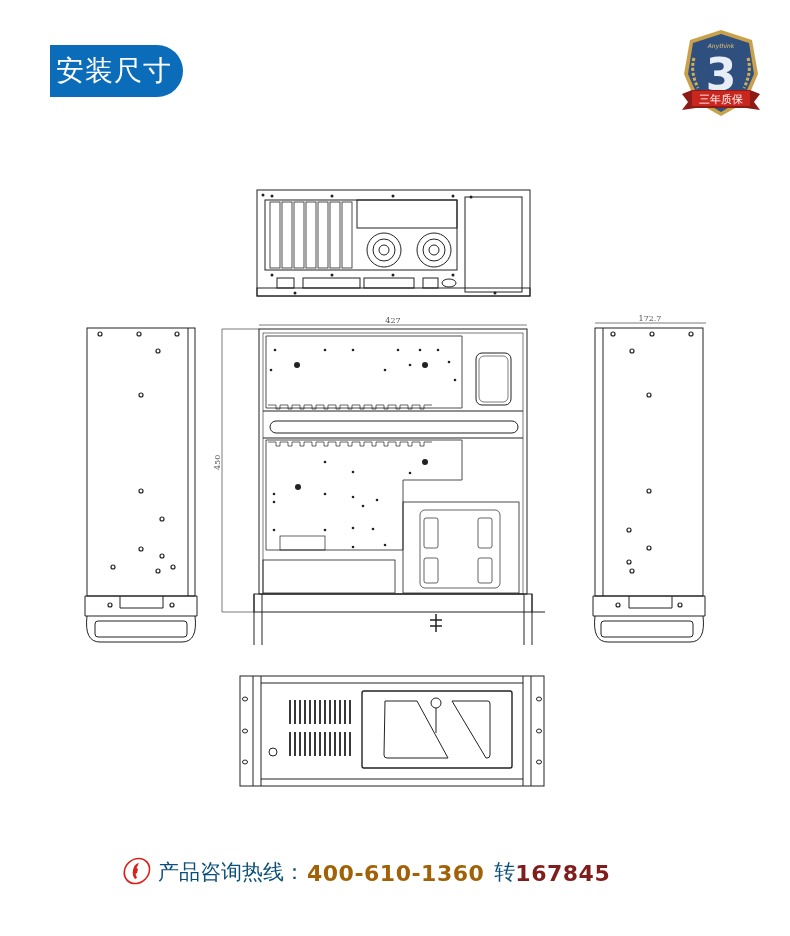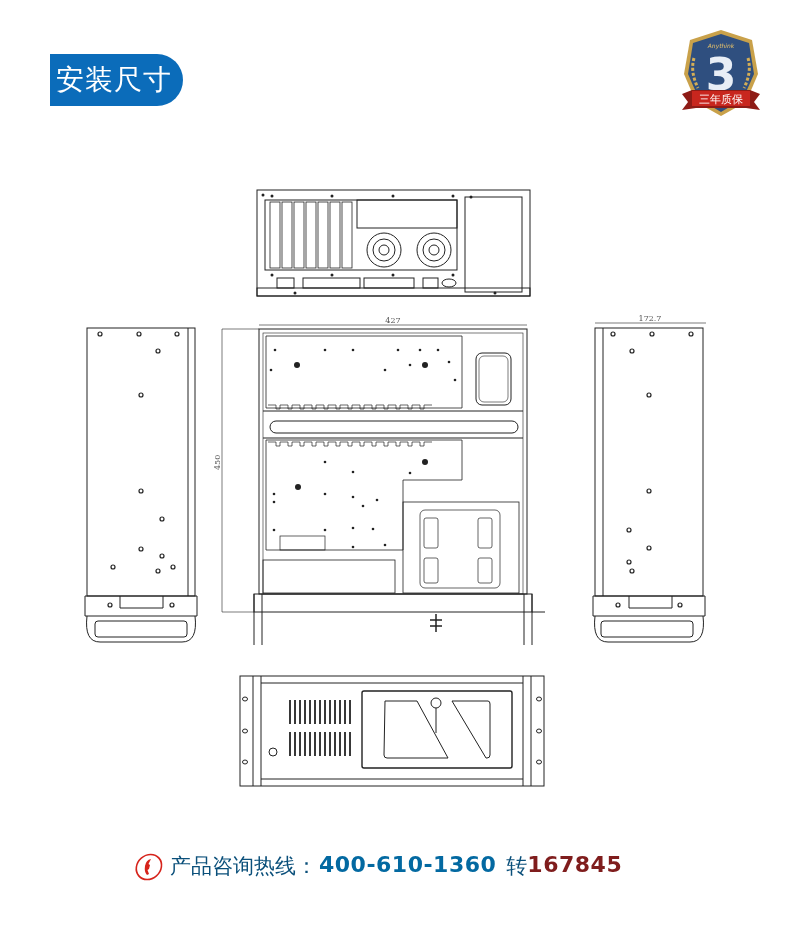--- a/index.html
+++ b/index.html
@@ -1,23 +1,23 @@
 <!DOCTYPE html>
 <html><head>
 <meta charset="utf-8">
 <style>
   html, body { margin:0; padding:0; background:#ffffff; }
   body { width:790px; height:936px; position:relative; overflow:hidden; font-family:"DejaVu Sans", sans-serif; }
-  .title-tab { position:absolute; left:50px; top:54px; width:133px; height:52px; background:#0b6cba; border-radius:0 28px 28px 0; color:#fff; font-size:28px; line-height:52px; padding-left:6px; box-sizing:border-box; letter-spacing:1px; }
+  .title-tab { position:absolute; left:50px; top:45px; width:133px; height:52px; background:#0b6cba; border-radius:0 28px 28px 0; color:#fff; font-size:28px; line-height:52px; padding-left:6px; box-sizing:border-box; letter-spacing:1px; }
   .badge { position:absolute; left:680px; top:28px; width:82px; height:92px; }
   .drawing { position:absolute; left:0; top:0; width:790px; height:936px; }
-  .hotline { position:absolute; left:134px; top:852px; height:34px; display:flex; align-items:flex-start; white-space:nowrap; }
+  .hotline { position:absolute; left:122px; top:852px; height:34px; display:flex; align-items:flex-end; white-space:nowrap; }
   .hotline .phone-icon { width:30px; height:30px; margin-right:6px; }
   .hotline .label { color:#0a4f7a; font-size:21px; }
-  .hotline .num { color:#0369a1; font-size:22px; font-weight:bold; margin-left:2px; letter-spacing:0.5px; }
+  .hotline .num { color:#a16207; font-size:22px; font-weight:bold; margin-left:2px; letter-spacing:0.5px; }
   .hotline .ext-label { color:#0a4f7a; font-size:21px; margin-left:10px; }
   .hotline .ext { color:#7f1d1d; font-size:22px; font-weight:bold; letter-spacing:0.5px; }
   .dim { font-family:"DejaVu Serif", serif; font-size:8px; fill:#555; }
 </style>
 </head>
 <body>
 
 <div class="title-tab">安装尺寸</div>
 
 <svg class="badge" viewBox="0 0 82 92">

